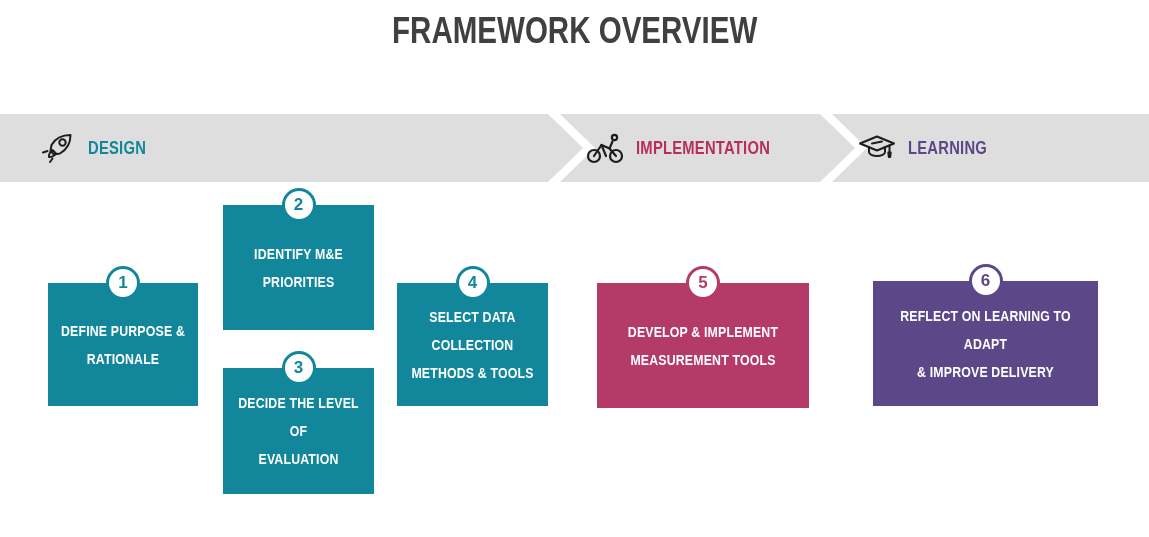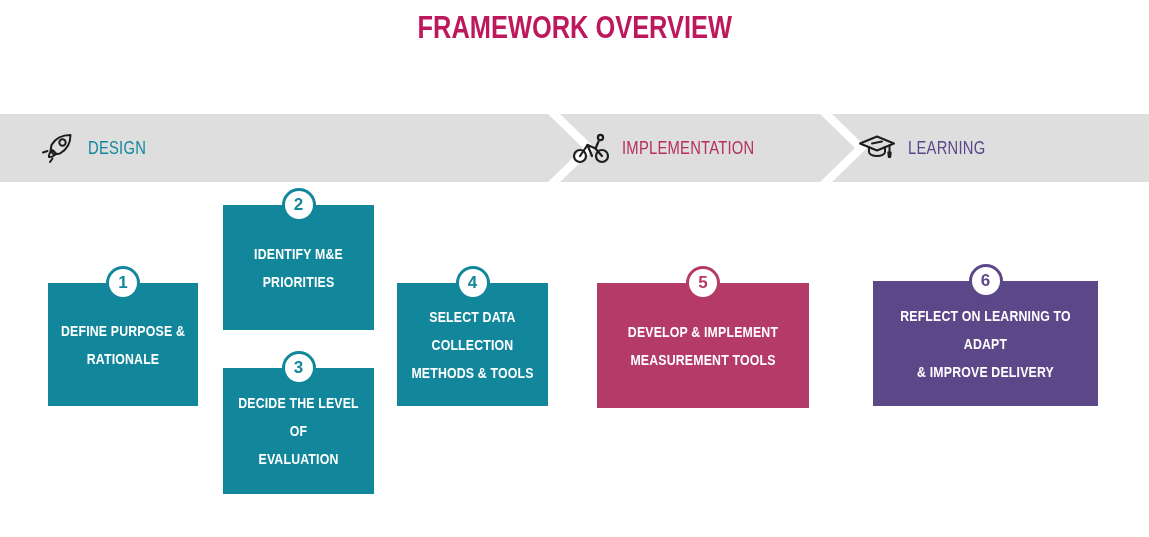--- a/index.html
+++ b/index.html
@@ -4,40 +4,40 @@
 <style>
   html,body{margin:0;padding:0;background:#ffffff;}
   body{
     width:1149px;height:537px;position:relative;overflow:hidden;
     font-family:"Liberation Sans", sans-serif;
     -webkit-font-smoothing:antialiased;
   }
   
   .page-title{
     position:absolute;top:10px;left:0;width:1149px;text-align:center;
-    font-size:31px;font-weight:bold;color:#be185d;letter-spacing:0px;
+    font-size:36px;font-weight:bold;color:#404040;letter-spacing:0px;
   }
   .cond{display:inline-block;transform:scaleX(0.82);transform-origin:center;}
   .cond-l{display:inline-block;transform:scaleX(0.82);transform-origin:left center;}
   
   .phase-bar{position:absolute;top:114px;left:0;width:1149px;height:68px;}
   .seg{position:absolute;top:0;height:68px;background:#DEDEDE;}
   .seg1{left:0;width:583px;
     clip-path:polygon(0 0,548px 0,583px 50%,548px 100%,0 100%);}
   .seg2{left:560px;width:295px;
     clip-path:polygon(0 0,260px 0,295px 50%,260px 100%,0 100%,35px 50%);}
   .seg3{left:832px;width:317px;
     clip-path:polygon(0 0,317px 0,317px 100%,0 100%,35px 50%);}
   .phase{
     position:absolute;top:114px;height:68px;display:flex;align-items:center;gap:12px;
   }
   .phase-design{left:38px;}
-  .phase-implementation{left:572px;}
+  .phase-implementation{left:586px;}
   .phase-learning{left:858px;}
-  .phase-label{font-size:18px;font-weight:normal;letter-spacing:.3px;white-space:nowrap;}
+  .phase-label{font-size:18px;font-weight:bold;letter-spacing:.3px;white-space:nowrap;}
   .phase-design .phase-label{color:#12879B;}
   .phase-implementation .phase-label{color:#B62D5E;}
   .phase-learning .phase-label{color:#5C4789;text-align:center;}
   .phase-icon{flex:0 0 auto;display:block;}
   
   .step{position:absolute;display:flex;align-items:center;justify-content:center;}
   .step.teal{background:#12879B;}
   .step.crimson{background:#B43A67;}
   .step.purple{background:#5C4789;}
   .step-label{

